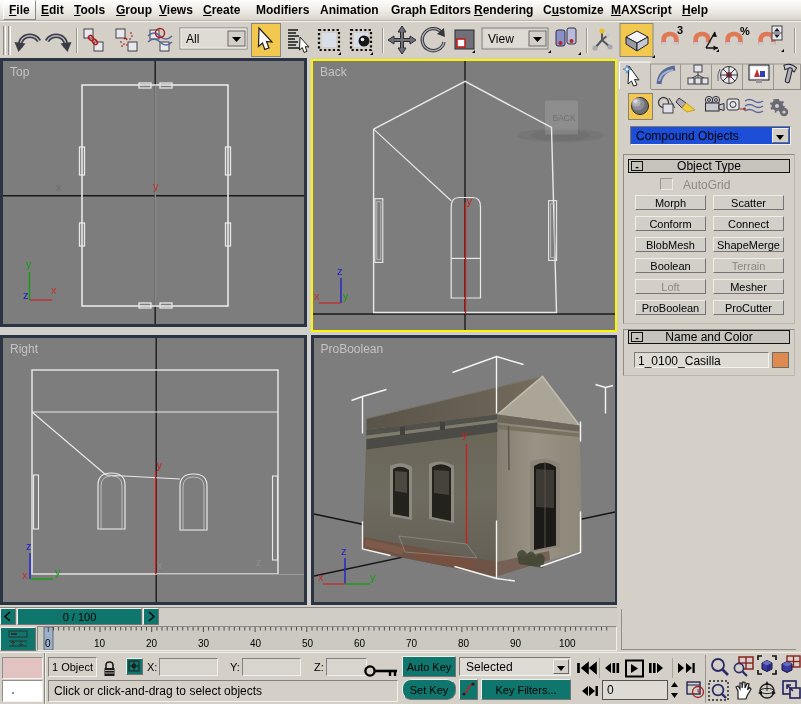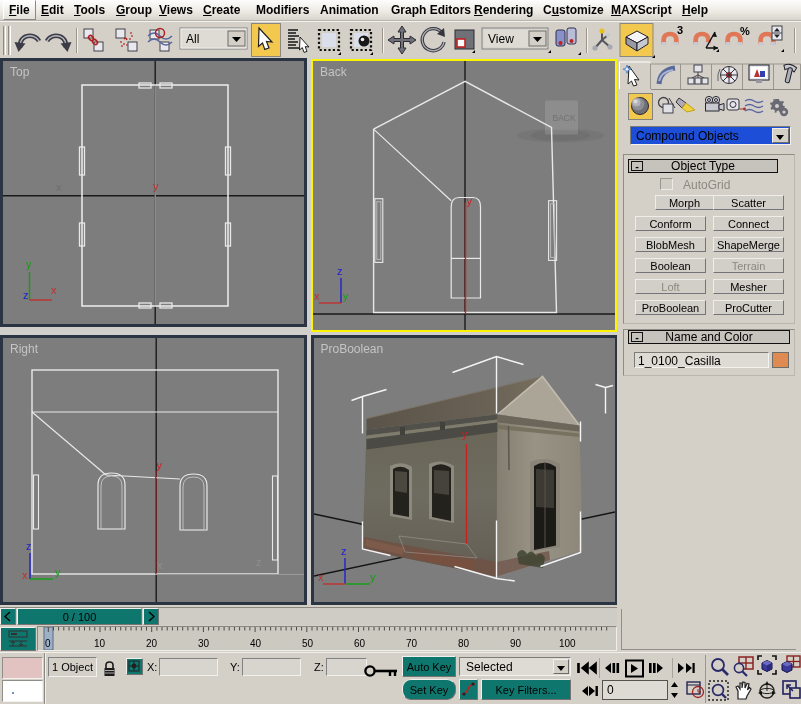--- a/index.html
+++ b/index.html
@@ -549,25 +549,25 @@
     <div class="abs fld" style="left:13px;top:68px;width:161px;height:19px;background:#1d4ed8;text-align:right;">
       <span style="position:absolute;left:5px;top:2px;font-size:12px;">Compound Objects</span>
       <div class="abs" style="right:1px;top:1px;width:17px;height:15px;background:#d4d0c8;border:1px solid #f0efeb;border-bottom-color:#6e6c68;border-right-color:#6e6c68;">
         <svg width="15" height="13">
             <polygon points="3,5 11,5 7,10" fill="#000"></polygon>
           </svg>
       </div>
     </div>
 
     <div class="abs" style="left:6px;top:96px;width:172px;height:170px;border:1px solid #bab7af;border-top-color:#8f8c85;border-left-color:#8f8c85;"></div>
-    <div class="rollhdr" style="left:11px;top:101px;width:150px;height:14px;line-height:13px;">Object Type</div>
+    <div class="rollhdr" style="left:11px;top:101px;width:162px;height:14px;line-height:13px;">Object Type</div>
     <div class="abs" style="left:14px;top:103px;width:12px;height:10px;border:1px solid #111;font-size:11px;line-height:8px;text-align:center;font-weight:bold;">-</div>
     <div class="abs" style="left:43px;top:120px;width:13px;height:12px;border:1px solid #9a978f;border-bottom-color:#edebe6;border-right-color:#edebe6;background:#d0cdc5;"></div>
     <span class="abs" style="left:66px;top:120px;font-size:12px;color:#8b8981;">AutoGrid</span>
-    <div class="btn" style="left:18px;top:137px;width:59px;height:15px;line-height:14px;margin-left:20px;">Morph</div>
+    <div class="btn" style="left:18px;top:137px;width:71px;height:15px;line-height:14px;">Morph</div>
     <div class="btn" style="left:96px;top:137px;width:71px;height:15px;line-height:14px;">Scatter</div>
     <div class="btn" style="left:18px;top:158px;width:71px;height:15px;line-height:14px;">Conform</div>
     <div class="btn" style="left:96px;top:158px;width:71px;height:15px;line-height:14px;">Connect</div>
     <div class="btn" style="left:18px;top:179px;width:71px;height:15px;line-height:14px;">BlobMesh</div>
     <div class="btn" style="left:96px;top:179px;width:71px;height:15px;line-height:14px;">ShapeMerge</div>
     <div class="btn" style="left:18px;top:200px;width:71px;height:15px;line-height:14px;">Boolean</div>
     <div class="btn dis" style="left:96px;top:200px;width:71px;height:15px;line-height:14px;">Terrain</div>
     <div class="btn dis" style="left:18px;top:221px;width:71px;height:15px;line-height:14px;">Loft</div>
     <div class="btn" style="left:96px;top:221px;width:71px;height:15px;line-height:14px;">Mesher</div>
     <div class="btn" style="left:18px;top:242px;width:71px;height:15px;line-height:14px;">ProBoolean</div>
@@ -765,20 +765,23 @@
     <span class="abs" style="left:314px;top:8px;font-size:11px;">Z:</span>
     <div class="abs sunken" style="left:326px;top:5px;width:41px;height:18px;background:#d8d5ce;"></div>
 
     <svg width="36" height="16" style="position:absolute;left:364px;top:10px">
       <circle cx="6" cy="8" r="4.6" fill="none" stroke="#000" stroke-width="2.4"></circle>
       <line x1="10" y1="8" x2="33" y2="8" stroke="#000" stroke-width="2.6"></line>
       <line x1="26" y1="8" x2="26" y2="13" stroke="#000" stroke-width="2.4"></line>
       <line x1="31" y1="8" x2="31" y2="13" stroke="#000" stroke-width="2.4"></line>
     </svg>
 
+    <div class="abs sunken" style="left:48px;top:27px;width:350px;height:22px;background:#d4d0c8;font-size:12px;">
+        <span style="position:absolute;left:5px;top:3px;white-space:nowrap;">Click or click-and-drag to select objects</span>
+      </div>
 
     <div class="abs raised" style="left:402px;top:3px;width:54px;height:21px;font-size:11px;text-align:center;line-height:20px;">Auto Key</div>
     <div class="abs raised" style="left:402px;top:26px;width:54px;height:21px;font-size:11px;text-align:center;line-height:20px;border-radius:9px;">Set Key</div>
 
     <div class="abs fld" style="left:459px;top:4px;width:112px;height:19px;background:#dedbd4;">
       <span style="position:absolute;left:6px;top:2px;font-size:12px;">Selected</span>
       <div class="abs" style="right:1px;top:1px;width:16px;height:15px;background:#d4d0c8;border:1px solid #f0efeb;border-bottom-color:#6e6c68;border-right-color:#6e6c68;">
         <svg width="14" height="13">
             <polygon points="3,5 11,5 7,10" fill="#000"></polygon>
           </svg>

